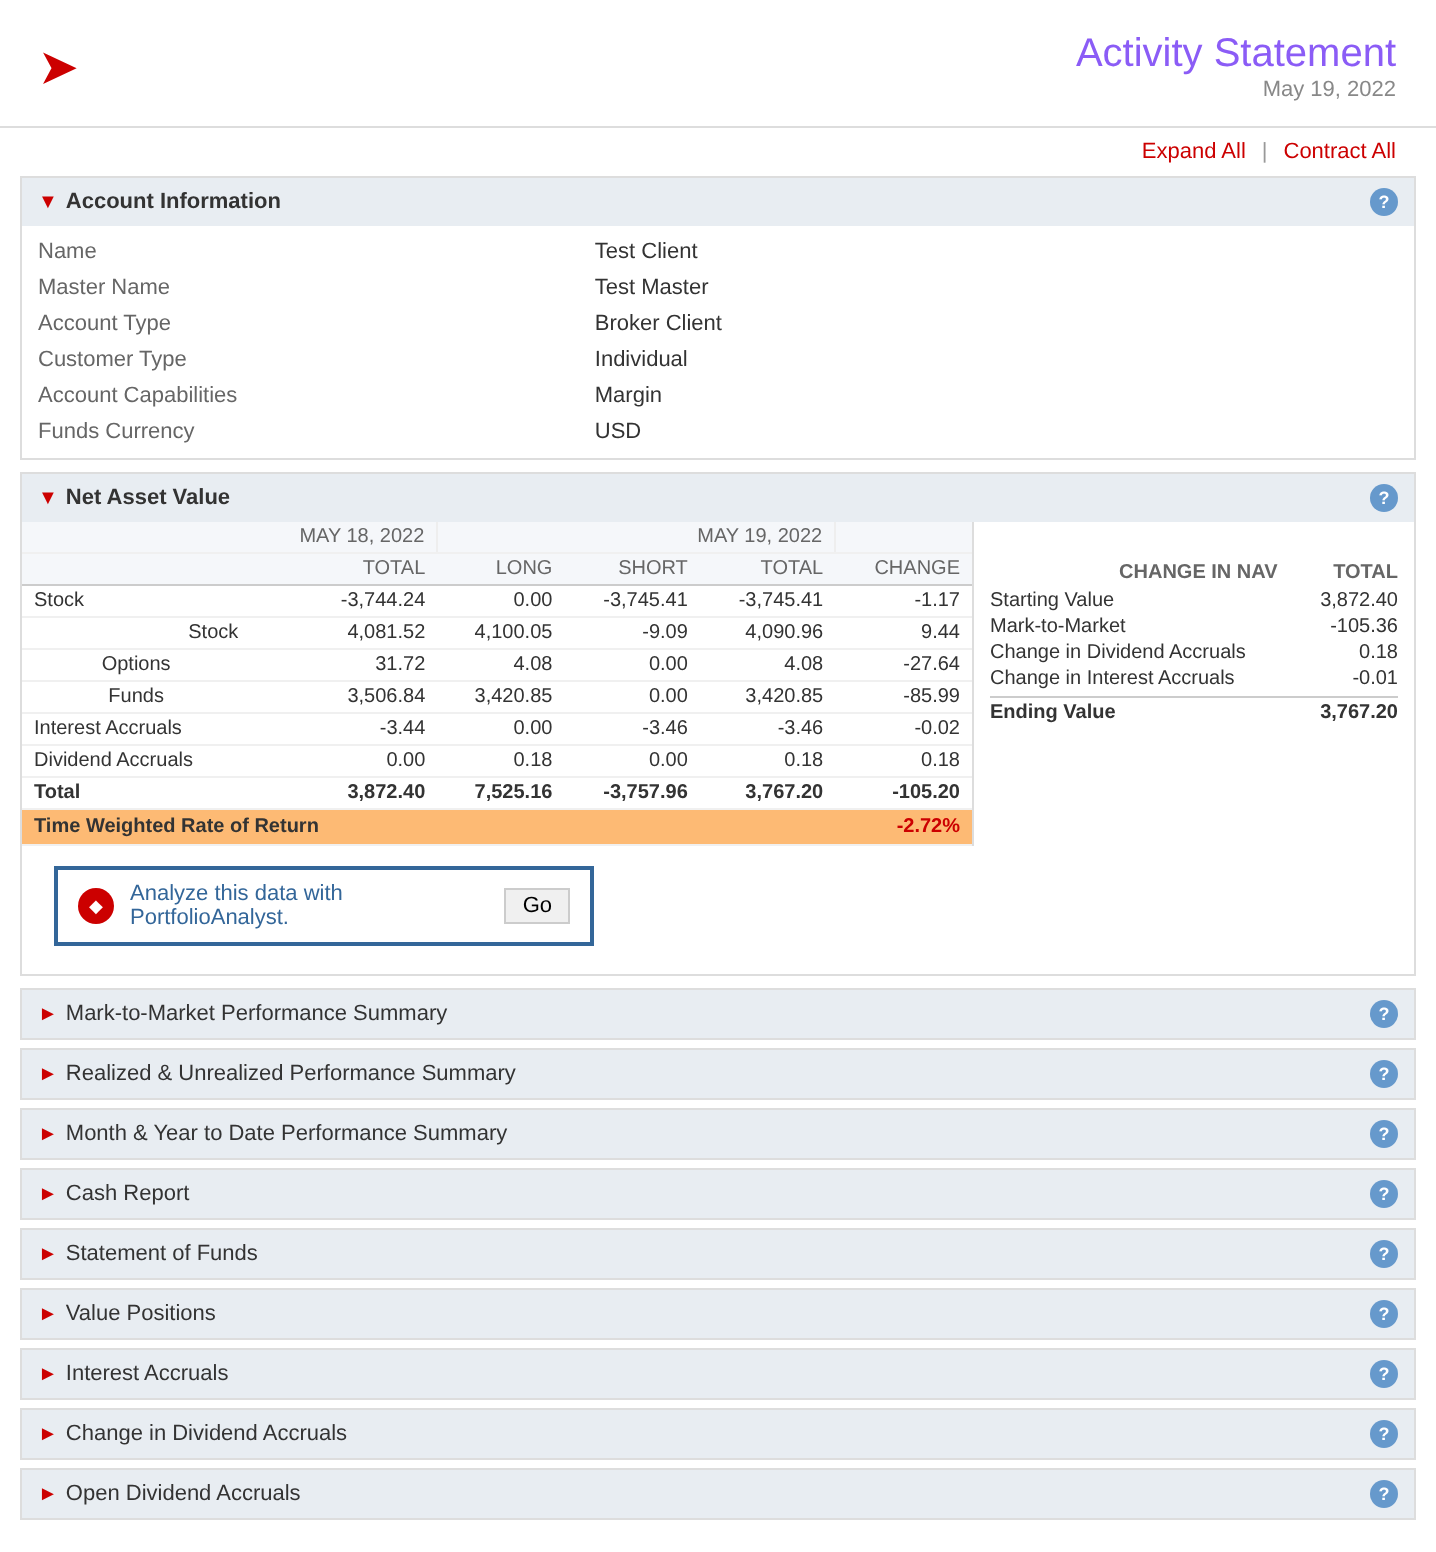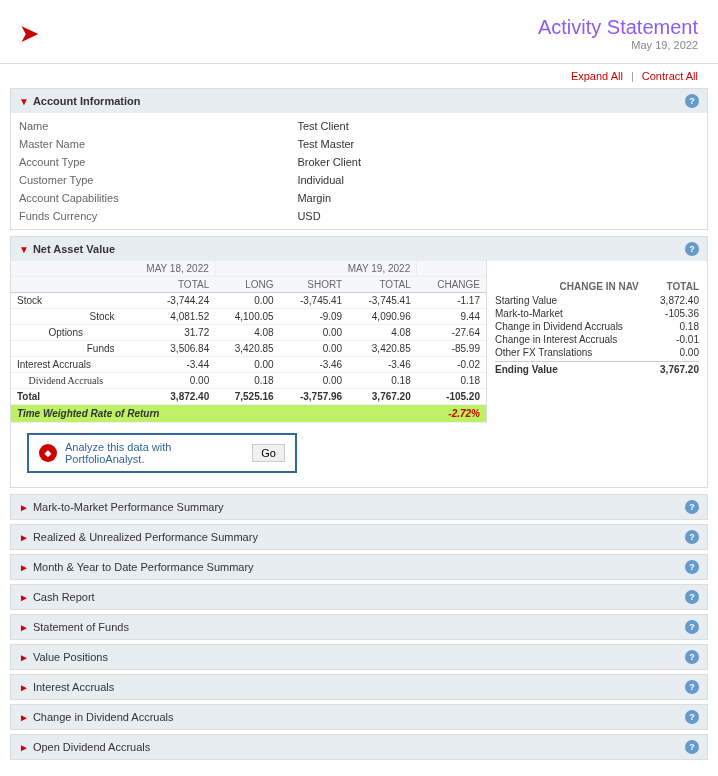--- a/index.html
+++ b/index.html
@@ -135,23 +135,22 @@
     }
     .nav-table td:first-child, .nav-table th:first-child {
       text-align: left;
     }
     .nav-table tr:last-child td {
       font-weight: bold;
       border-top: 1px solid #ccc;
     }
     
     .twrr-row {
-      background: #bef264;
-      font-weight: bold;
-      font-style: italic;
+      background: #fdba74;
+      font-weight: bold;
     }
     .twrr-row td {
       padding: 3px 6px;
       font-size: 10px;
     }
     
     .portfolio-analyst {
       margin: 6px 8px;
       border: 2px solid #336699;
       padding: 6px 10px;
@@ -307,37 +306,37 @@
   </tr>
             <tr>
     <td style="text-align:center;">Options</td>
     <td style="">31.72</td>
     <td style="">4.08</td>
     <td style="">0.00</td>
     <td style="">4.08</td>
     <td style="">-27.64</td>
   </tr>
             <tr>
-    <td style="text-align:right;">Funds</td>
+    <td style="text-align:center;">Funds</td>
     <td style="">3,506.84</td>
     <td style="">3,420.85</td>
     <td style="">0.00</td>
     <td style="">3,420.85</td>
     <td style="">-85.99</td>
   </tr>
             <tr>
     <td style="text-align:left;">Interest Accruals</td>
     <td style="">-3.44</td>
     <td style="">0.00</td>
     <td style="">-3.46</td>
     <td style="">-3.46</td>
     <td style="">-0.02</td>
   </tr>
             <tr>
-    <td style="text-align:center;font-family:Liberation Serif, serif;">Dividend Accruals</td>
+    <td style="text-align:left;">Dividend Accruals</td>
     <td style="">0.00</td>
     <td style="">0.18</td>
     <td style="">0.00</td>
     <td style="">0.18</td>
     <td style="">0.18</td>
   </tr>
             <tr>
     <td style="text-align:left;font-weight:bold;">Total</td>
     <td style="font-weight:bold;">3,872.40</td>
     <td style="font-weight:bold;">7,525.16</td>
@@ -372,24 +371,20 @@
             <span>-105.36</span>
           </div>
           <div style="display: flex; justify-content: space-between; font-size: 10px; padding: 1px 0px;">
             <span>Change in Dividend Accruals</span>
             <span>0.18</span>
           </div>
           <div style="display: flex; justify-content: space-between; font-size: 10px; padding: 1px 0px;">
             <span>Change in Interest Accruals</span>
             <span>-0.01</span>
           </div>
-          <div style="display: flex; justify-content: space-between; font-size: 10px; padding: 1px 0px;">
-            <span>Other FX Translations</span>
-            <span>0.00</span>
-          </div>
           <div style="display: flex; justify-content: space-between; font-size: 10px; padding: 2px 0px 1px; font-weight: bold; border-top: 1px solid rgb(204, 204, 204); margin-top: 2px;">
             <span>Ending Value</span>
             <span>3,767.20</span>
           </div>
         </div>
     </div>
   </div>
 
   <div style="padding: 4px 8px 8px 8px;">
     <div class="portfolio-analyst">

